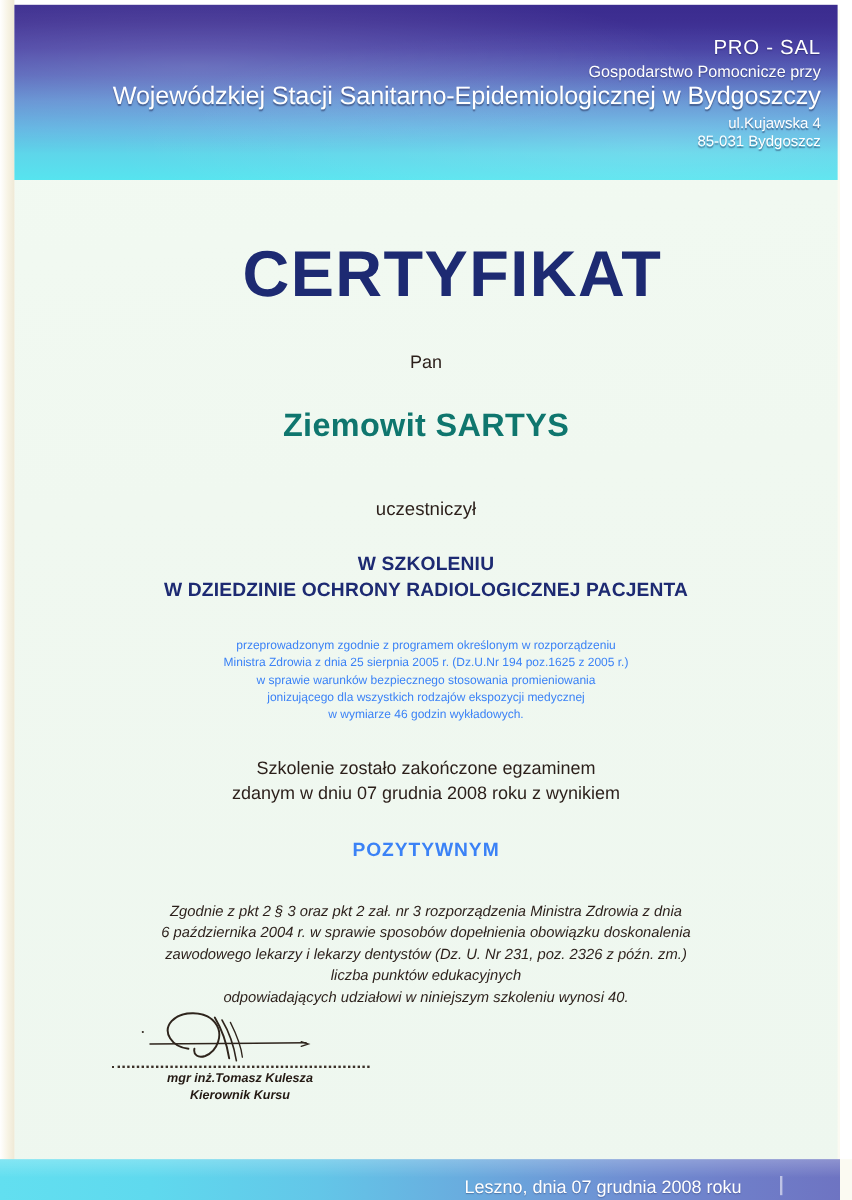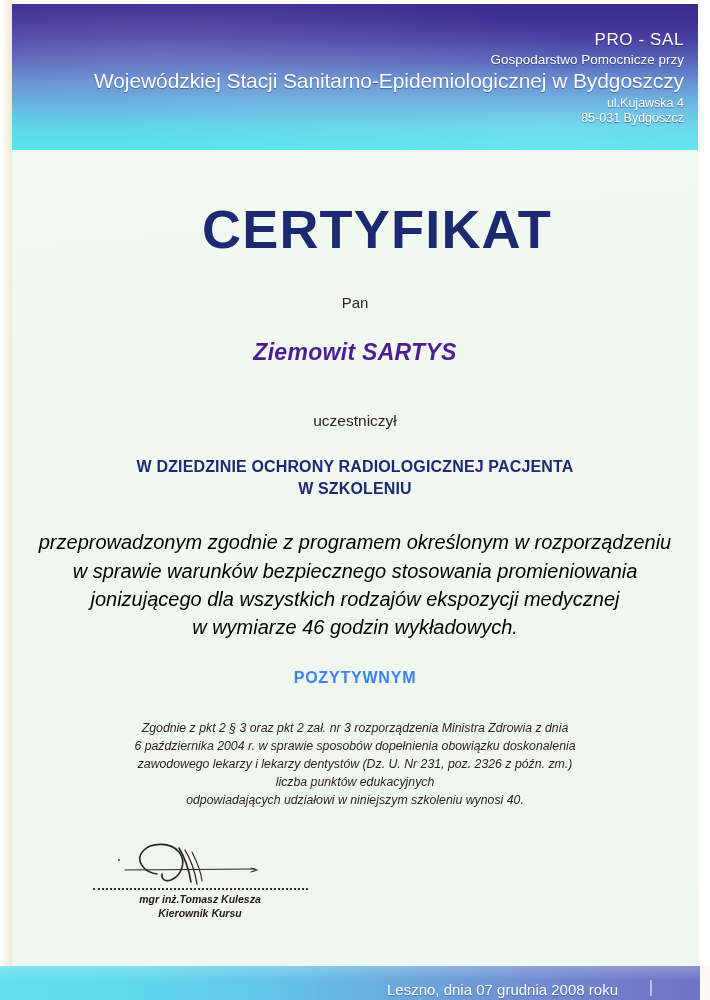--- a/index.html
+++ b/index.html
@@ -115,48 +115,46 @@
   }
 
   .pan-label {
     margin-top: 38px;
     font-size: 15px;
     color: #2b1f1a;
   }
 
   .recipient-name {
     margin-top: 28px;
-    font-size: 23px;
-    font-weight: bold;
-    font-style: italic;
-    color: #4c1d95;
+    font-size: 27px;
+    font-weight: bold;
+    color: #0f766e;
     letter-spacing: 0.3px;
   }
 
   .participated {
     margin-top: 46px;
     font-size: 15.5px;
     color: #2b1f1a;
   }
 
   .course-title {
     margin-top: 26px;
     font-size: 16px;
     font-weight: bold;
     color: #1d2a72;
     line-height: 1.38;
     letter-spacing: 0.15px;
   }
 
   .body-paragraph {
     margin-top: 28px;
-    font-size: 20px;
-    color: #000000;
+    font-size: 10px;
+    color: #3b82f6;
     line-height: 1.42;
-    font-style: italic;
   }
 
   .exam-block {
     margin-top: 27px;
     font-size: 15px;
     color: #2b1f1a;
     line-height: 1.42;
   }
 
   .result-word {
@@ -319,31 +317,36 @@
 
     <div class="cert-title">CERTYFIKAT</div>
 
     <div class="pan-label">Pan</div>
 
     <div class="recipient-name">Ziemowit SARTYS</div>
 
     <div class="participated">uczestniczył</div>
 
     <div class="course-title">
+      <div>W SZKOLENIU</div>
       <div>W DZIEDZINIE OCHRONY RADIOLOGICZNEJ PACJENTA</div>
-      <div>W SZKOLENIU</div>
     </div>
 
     <div class="body-paragraph">
       <div>przeprowadzonym zgodnie z programem określonym w rozporządzeniu</div>
+      <div>Ministra Zdrowia z dnia 25 sierpnia 2005 r. (Dz.U.Nr 194 poz.1625 z 2005 r.)</div>
       <div>w sprawie warunków bezpiecznego stosowania promieniowania</div>
       <div>jonizującego dla wszystkich rodzajów ekspozycji medycznej</div>
       <div>w wymiarze 46 godzin wykładowych.</div>
     </div>
 
+    <div class="exam-block">
+      <div>Szkolenie zostało zakończone egzaminem</div>
+      <div>zdanym w dniu 07 grudnia 2008 roku z wynikiem</div>
+    </div>
 
     <div class="result-word">POZYTYWNYM</div>
 
     <div class="legal-note">
       <div>Zgodnie z pkt 2 § 3 oraz pkt 2 zał. nr 3 rozporządzenia Ministra Zdrowia z dnia</div>
       <div>6 października 2004 r. w sprawie sposobów dopełnienia obowiązku doskonalenia</div>
       <div>zawodowego lekarzy i lekarzy dentystów (Dz. U. Nr 231, poz. 2326 z późn. zm.)</div>
       <div>liczba punktów edukacyjnych</div>
       <div>odpowiadających udziałowi w niniejszym szkoleniu wynosi 40.</div>
     </div>

